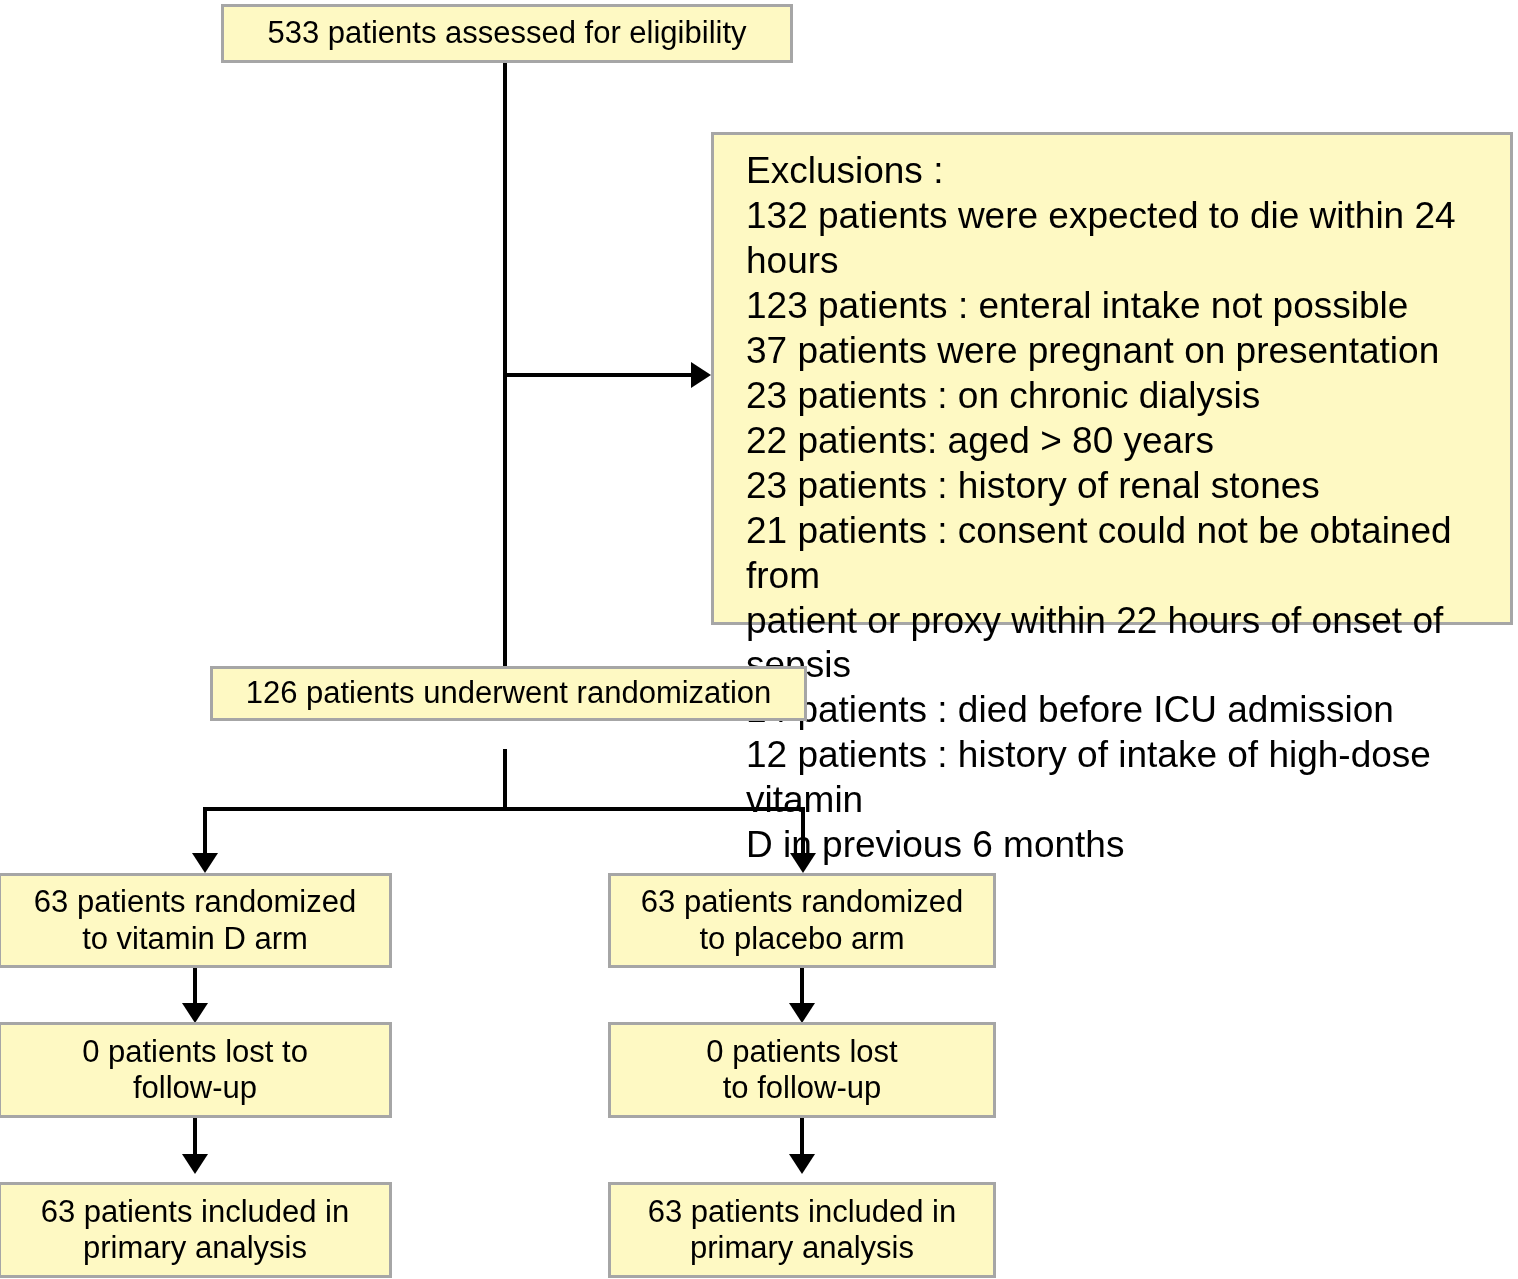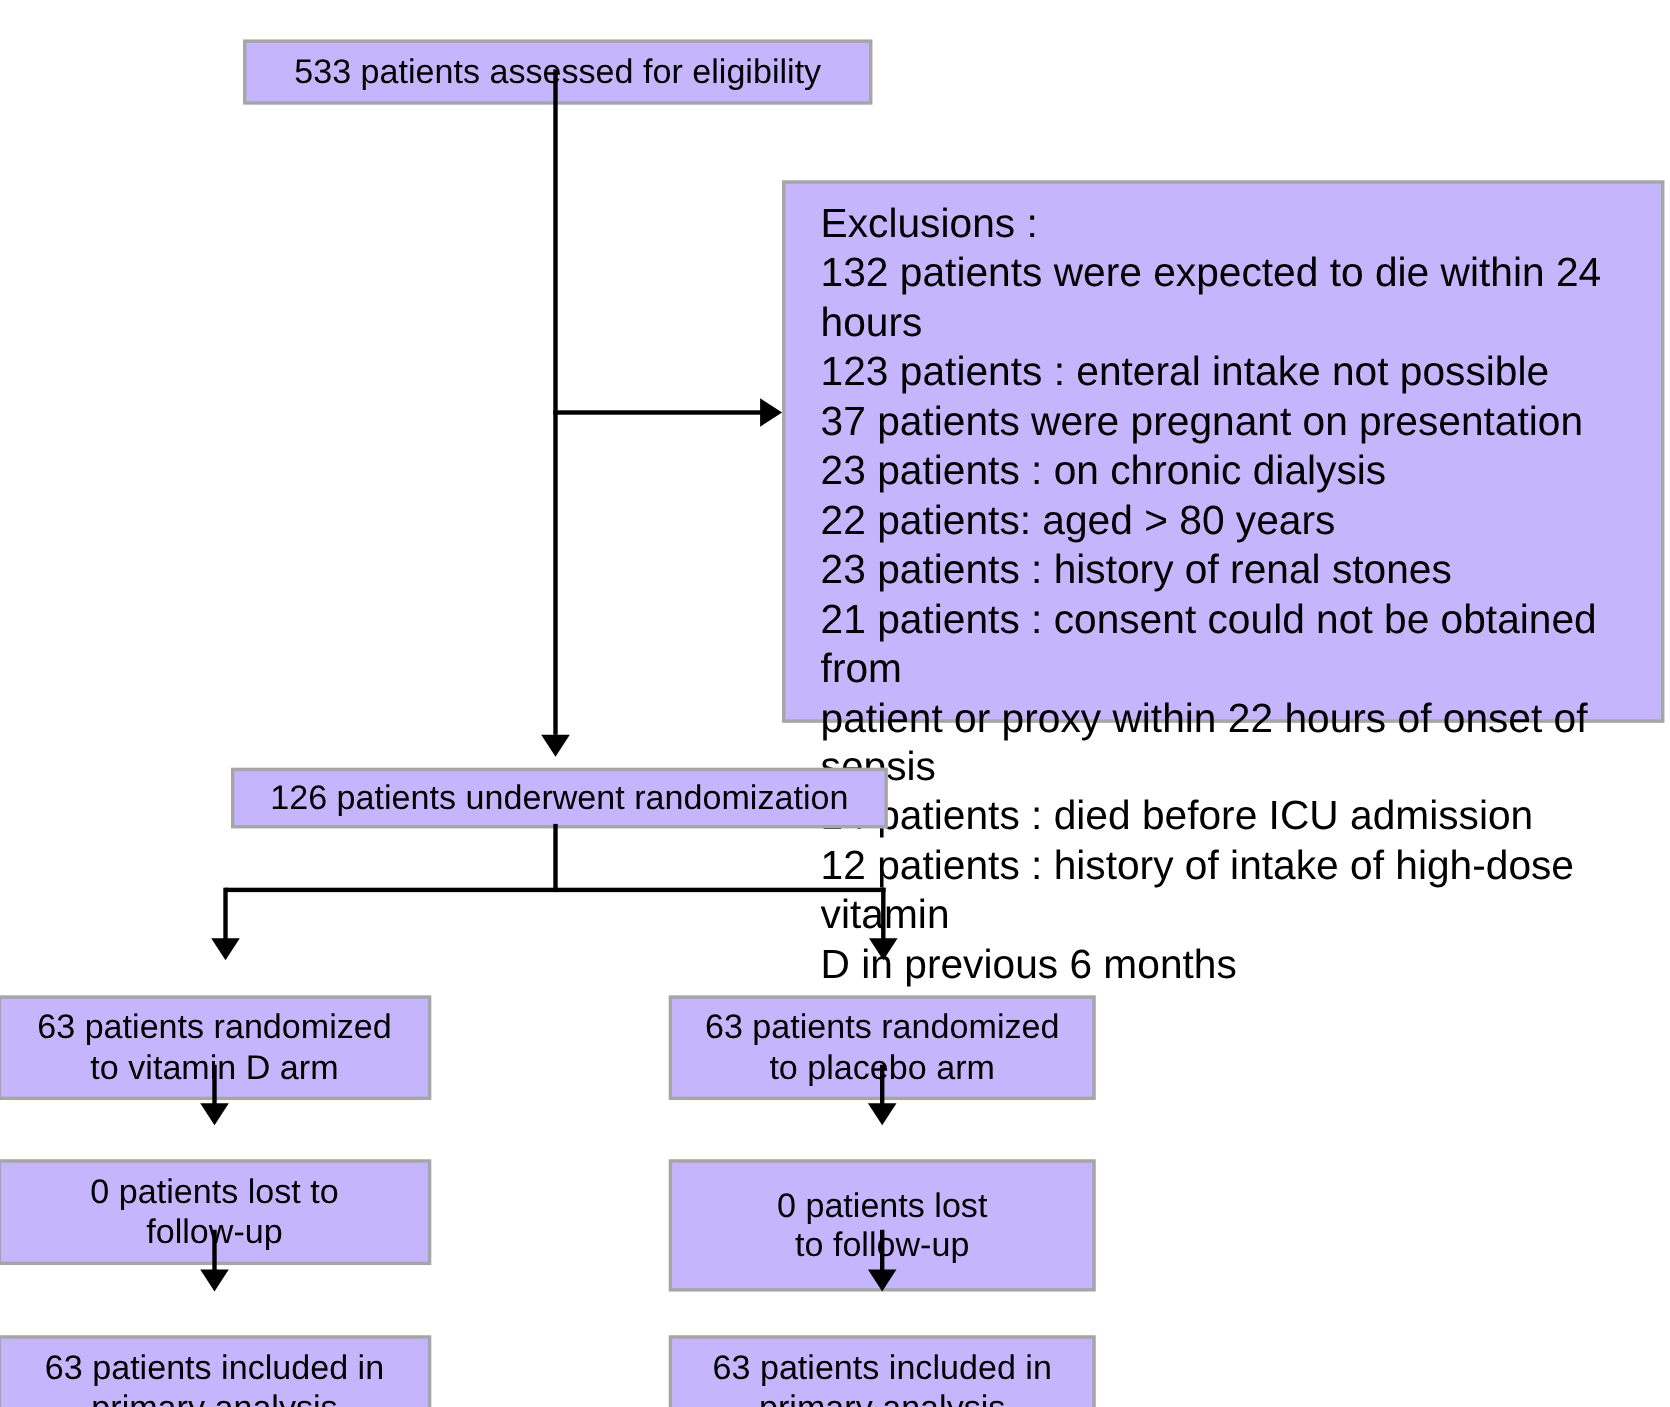--- a/index.html
+++ b/index.html
@@ -11,31 +11,30 @@
     position: relative;
     width: 1518px;
     height: 1279px;
     background: #ffffff;
     overflow: hidden;
     font-family: "Liberation Sans", sans-serif;
   }
   .box {
     position: absolute;
     box-sizing: border-box;
-    background: #c4b5fd;
+    background: #fef9c3;
     border: 3px solid #a6a6a6;
     color: #000000;
     display: flex;
     align-items: center;
     justify-content: center;
     text-align: center;
     line-height: 1.17;
     font-size: 31px;
     white-space: pre-line;
-    margin-top: 32px;
   }
   .box.left-align {
     justify-content: flex-start;
     text-align: left;
     align-items: flex-start;
   }
   .excl-text {
     padding: 14px 0 0 32px;
     line-height: 1.215;
     font-size: 37px;
@@ -126,21 +125,21 @@
   <div class="arrow-down" style="left:182px; top:1003px;"></div>
 
   <div class="vline" style="left:800px; top:968px; height:37px;"></div>
   <div class="arrow-down" style="left:789px; top:1003px;"></div>
 
   <div class="box" style="left:-2px; top:1022px; width:394px; height:96px;">
     <span>0 patients lost to
 follow-up</span>
   </div>
 
-  <div class="box" style="left:608px; top:1022px; width:388px; height:120px;">
+  <div class="box" style="left:608px; top:1022px; width:388px; height:96px;">
     <span>0 patients lost
 to follow-up</span>
   </div>
 
   <div class="vline" style="left:193px; top:1118px; height:37px;"></div>
   <div class="arrow-down" style="left:182px; top:1154px;"></div>
 
   <div class="vline" style="left:800px; top:1118px; height:37px;"></div>
   <div class="arrow-down" style="left:789px; top:1154px;"></div>
 

